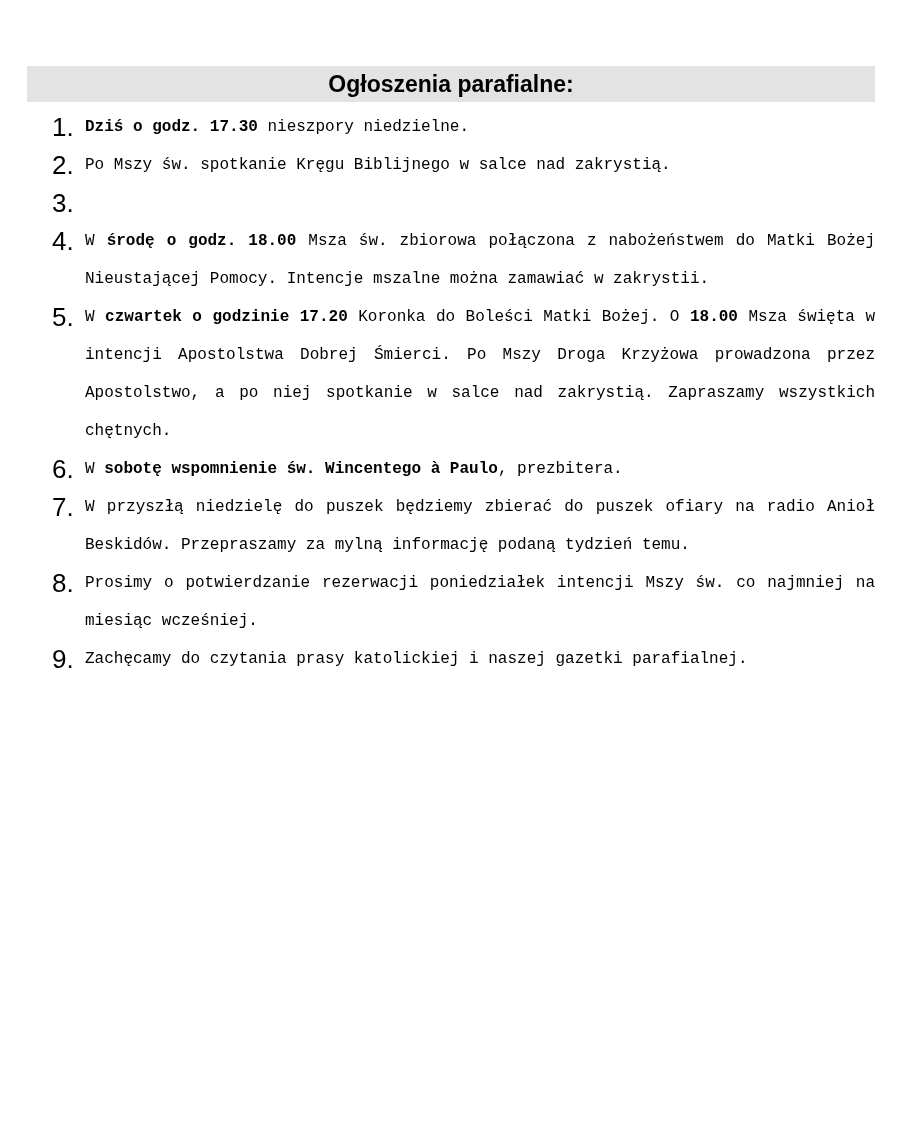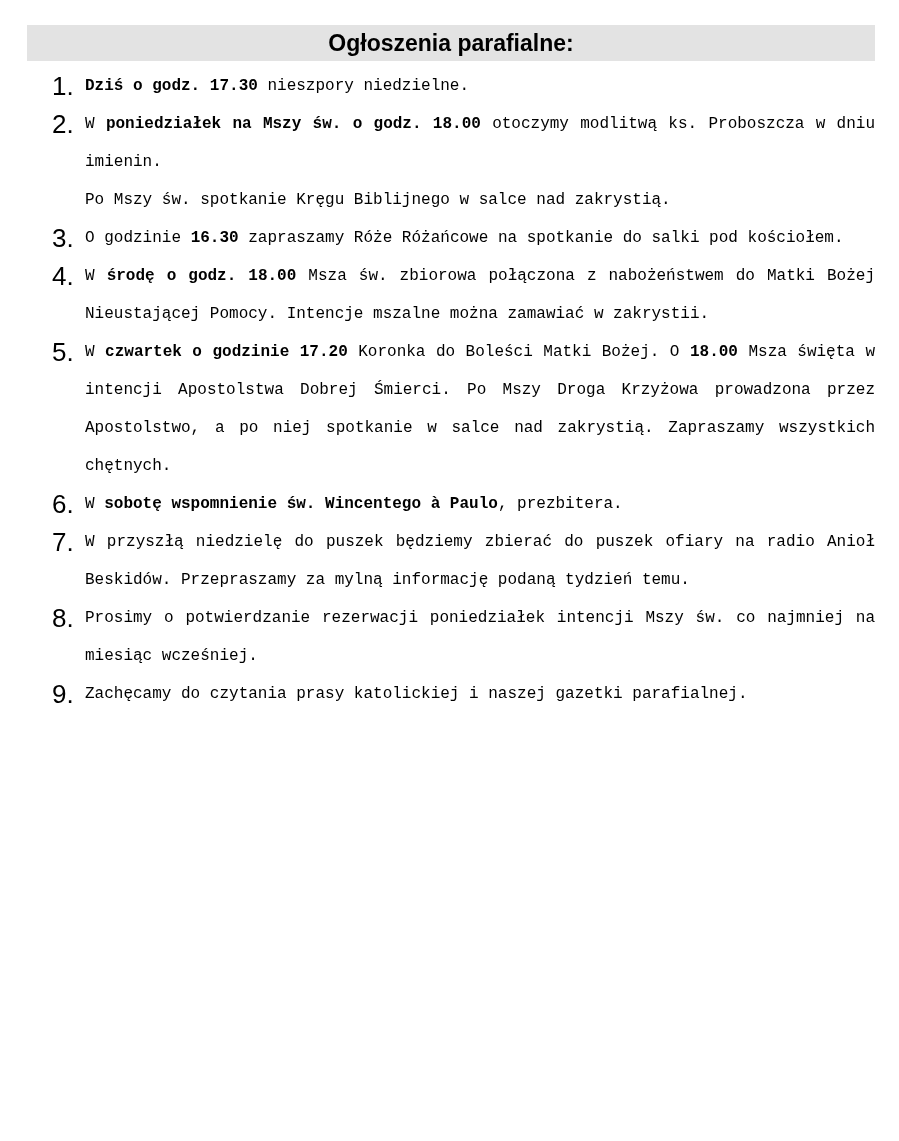--- a/index.html
+++ b/index.html
@@ -11,20 +11,21 @@
     width: 899px;
     min-height: 1141px;
     font-family: "Liberation Sans", "DejaVu Sans", sans-serif;
     color: #000000;
     box-sizing: border-box;
   }
   .page {
     box-sizing: border-box;
     width: 899px;
     padding: 25px 24px 30px 25px;
+    margin-top: 41px;
   }
   .header-box {
     background: #e3e3e3;
     text-align: center;
     font-weight: 700;
     font-size: 23px;
     line-height: 29px;
     padding: 4px 8px 3px 8px;
     margin: 0 0 6px 2px;
   }
@@ -78,28 +79,26 @@
   <div class="announcement-list">
       <div class="item">
         <div class="num">1.</div>
         <div class="item-body">
           <p class="para"><span class="b">Dziś o godz. 17.30</span><span> nieszpory niedzielne.</span></p>
         </div>
       </div>
       <div class="item">
         <div class="num">2.</div>
         <div class="item-body">
-          <p class="para"><span>W </span><span class="b">poniedziałek na Mszy św. o godz. 18.00</span><span> otoczymy modlitwą ks. Proboszcza w dniu imienin.</span></p>
           <p class="para"><span>Po Mszy św. spotkanie Kręgu Biblijnego w salce nad zakrystią.</span></p>
         </div>
       </div>
       <div class="item">
         <div class="num">3.</div>
         <div class="item-body">
-          <p class="para"><span>O godzinie </span><span class="b">16.30</span><span> zapraszamy Róże Różańcowe na spotkanie do salki pod kościołem.</span></p>
         </div>
       </div>
       <div class="item">
         <div class="num">4.</div>
         <div class="item-body">
           <p class="para"><span>W </span><span class="b">środę o godz. 18.00</span><span> Msza św. zbiorowa połączona z nabożeństwem do Matki Bożej Nieustającej Pomocy. Intencje mszalne można zamawiać w zakrystii.</span></p>
         </div>
       </div>
       <div class="item">
         <div class="num">5.</div>

